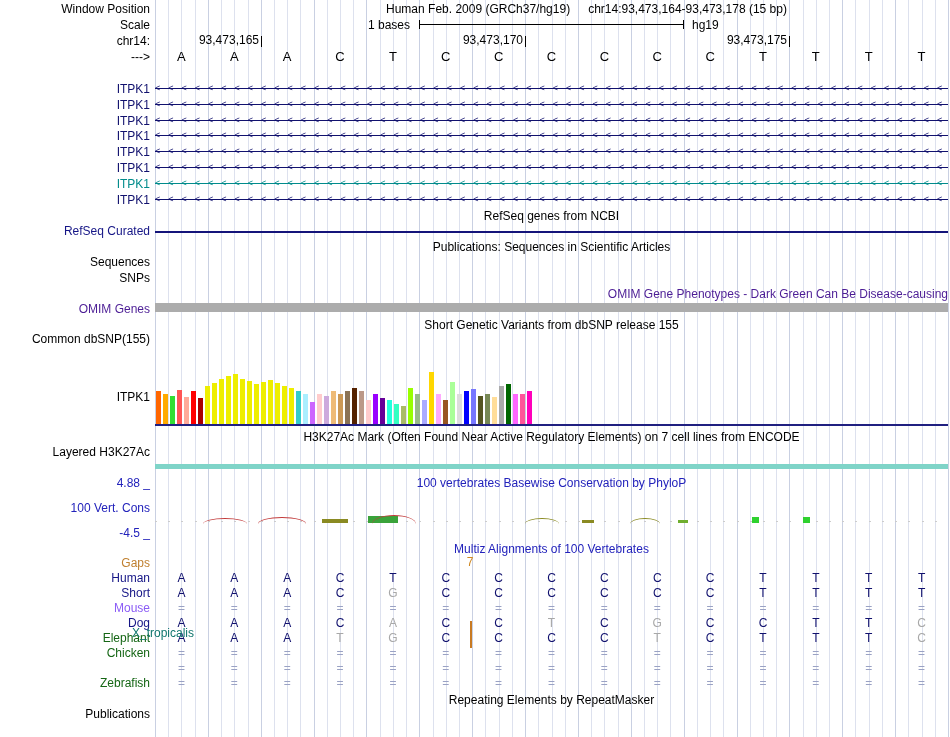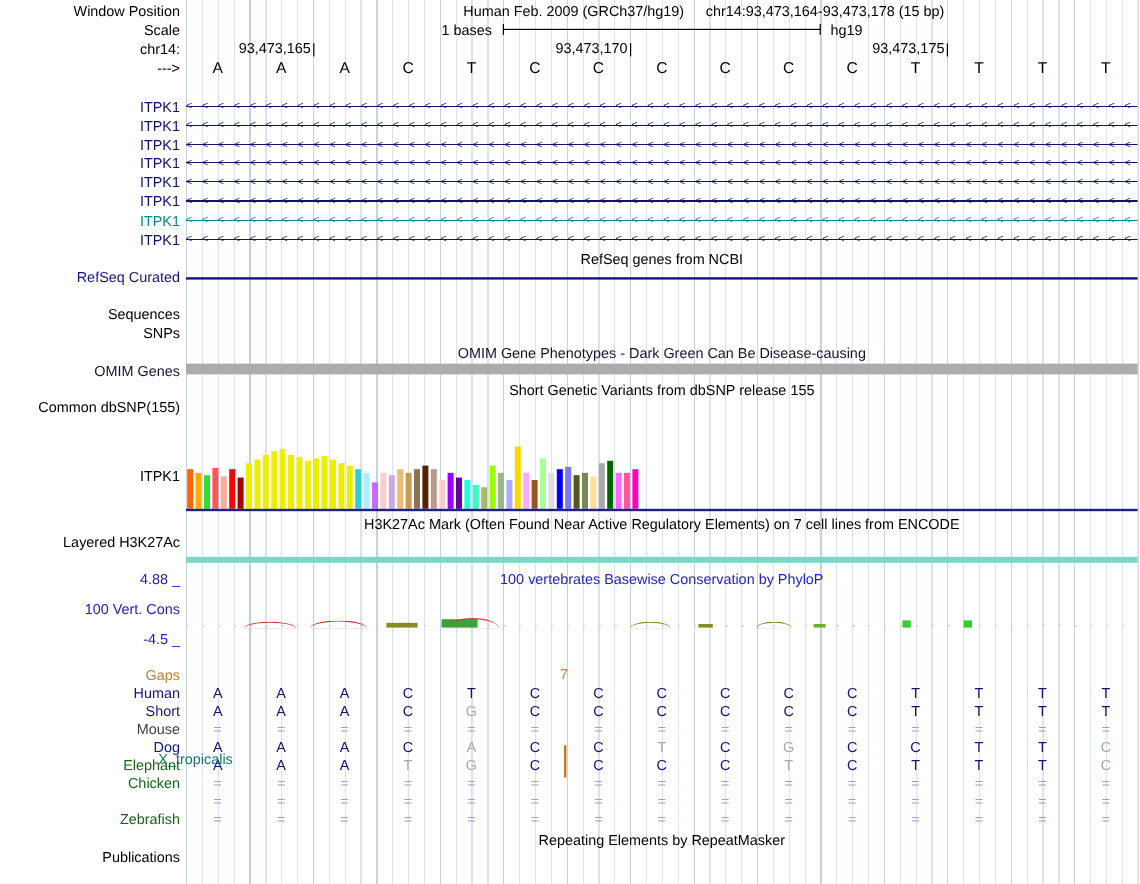--- a/index.html
+++ b/index.html
@@ -13,21 +13,21 @@
     position:absolute;left:0;width:150px;text-align:right;
     font-size:12px;line-height:14px;white-space:nowrap;
   }
   .ctr{
     position:absolute;left:155px;width:793px;text-align:center;
     font-size:12px;line-height:14px;white-space:nowrap;
   }
   .hdr{padding-left:70px;box-sizing:border-box;}
   .gapsp{display:inline-block;width:18px;}
   .navy{color:#151586;}
-  .green{color:#0f172a;}
+  .green{color:#4c1d95;text-align:right;}
   .blue{color:#2222bb;}
   .orange{color:#c08030;}
   #grid{
     position:absolute;left:155px;top:0;width:793px;height:737px;
     background-image:
       repeating-linear-gradient(to right,#c9d0e2 0px,#c9d0e2 1px,transparent 1px,transparent 52.8667px),
       repeating-linear-gradient(to right,#dde1ee 0px,#dde1ee 1px,transparent 1px,transparent 13.2167px);
   }
   .baseletter{position:absolute;top:50px;text-align:center;font-size:13px;line-height:14px;color:#000;}
   .postext{position:absolute;top:34px;text-align:right;font-size:12px;line-height:13px;color:#000;white-space:nowrap;}
@@ -67,20 +67,21 @@
   <div class="abs" style="left:692px;top:18px;font-size:12px;line-height:14px">hg19</div>
 
   <div class="lab" style="top:34px">chr14:</div>
   <div class="lab" style="top:50px">---&gt;</div>
 
 
   <div class="ctr" style="top:209px">RefSeq genes from NCBI</div>
   <div class="lab navy" style="top:224px">RefSeq Curated</div>
   <div class="abs" id="refseq-line" style="left: 155px; top: 231px; width: 793px; height: 2px; background: rgb(20, 20, 122);"></div>
 
+  <div class="ctr" style="top:240px">Publications: Sequences in Scientific Articles</div>
   <div class="lab" style="top:255px">Sequences</div>
   <div class="lab" style="top:271px">SNPs</div>
 
   <div class="ctr green" style="top:287px">OMIM Gene Phenotypes - Dark Green Can Be Disease-causing</div>
   <div class="lab green" style="top:302px">OMIM Genes</div>
   <div class="abs" id="omim-bar" style="left: 155px; top: 303px; width: 793px; height: 9px; background: rgb(172, 172, 172);"></div>
 
   <div class="ctr" style="top:318px">Short Genetic Variants from dbSNP release 155</div>
   <div class="lab" style="top:332px">Common dbSNP(155)</div>
 
@@ -146,20 +147,21 @@
   <div class="ctr" style="top:430px">H3K27Ac Mark (Often Found Near Active Regulatory Elements) on 7 cell lines from ENCODE</div>
   <div class="lab" style="top:445px">Layered H3K27Ac</div>
   <div class="abs" id="h3k27ac-bar" style="left: 155px; top: 464px; width: 793px; height: 5px; background: rgb(127, 212, 200);"></div>
 
   <div class="lab blue" style="top:476px">4.88 _</div>
   <div class="ctr blue" style="top:476px">100 vertebrates Basewise Conservation by PhyloP</div>
   <div class="lab blue" style="top:501px">100 Vert. Cons</div>
   <div class="abs" id="phylop-baseline" style="left:155px;top:521px;width:793px;height:1px"></div>
   <div class="lab blue" style="top:526px">-4.5 _</div>
 
+  <div class="ctr blue" style="top:542px">Multiz Alignments of 100 Vertebrates</div>
   <div class="lab orange" style="top:556px">Gaps</div>
 
   <div class="ctr" style="top:693px">Repeating Elements by RepeatMasker</div>
   <div class="lab" style="top:707px">Publications</div>
 <div class="postext" style="left: 169px; width: 90px;">93,473,165</div>
     <div class="postick" style="left: 261px;"></div>
     <div class="postext" style="left: 433px; width: 90px;">93,473,170</div>
     <div class="postick" style="left: 525px;"></div>
     <div class="postext" style="left: 697px; width: 90px;">93,473,175</div>
     <div class="postick" style="left: 789px;"></div>
@@ -230,21 +232,21 @@
     <div class="acell" style="left: 419.333px; top: 586px; width: 52.8667px;">C</div>
     <div class="acell" style="left: 472.2px; top: 586px; width: 52.8667px;">C</div>
     <div class="acell" style="left: 525.067px; top: 586px; width: 52.8667px;">C</div>
     <div class="acell" style="left: 577.933px; top: 586px; width: 52.8667px;">C</div>
     <div class="acell" style="left: 630.8px; top: 586px; width: 52.8667px;">C</div>
     <div class="acell" style="left: 683.667px; top: 586px; width: 52.8667px;">C</div>
     <div class="acell" style="left: 736.533px; top: 586px; width: 52.8667px;">T</div>
     <div class="acell" style="left: 789.4px; top: 586px; width: 52.8667px;">T</div>
     <div class="acell" style="left: 842.267px; top: 586px; width: 52.8667px;">T</div>
     <div class="acell" style="left: 895.133px; top: 586px; width: 52.8667px;">T</div>
-    <div class="lab" style="top: 601px; color: #404040;">Mouse</div>
+    <div class="lab" style="top: 601px; color: #8b5cf6;">Mouse</div>
     <div class="acell eq" style="left: 155px; top: 601px; width: 52.8667px;">=</div>
     <div class="acell eq" style="left: 207.867px; top: 601px; width: 52.8667px;">=</div>
     <div class="acell eq" style="left: 260.733px; top: 601px; width: 52.8667px;">=</div>
     <div class="acell eq" style="left: 313.6px; top: 601px; width: 52.8667px;">=</div>
     <div class="acell eq" style="left: 366.467px; top: 601px; width: 52.8667px;">=</div>
     <div class="acell eq" style="left: 419.333px; top: 601px; width: 52.8667px;">=</div>
     <div class="acell eq" style="left: 472.2px; top: 601px; width: 52.8667px;">=</div>
     <div class="acell eq" style="left: 525.067px; top: 601px; width: 52.8667px;">=</div>
     <div class="acell eq" style="left: 577.933px; top: 601px; width: 52.8667px;">=</div>
     <div class="acell eq" style="left: 630.8px; top: 601px; width: 52.8667px;">=</div>

